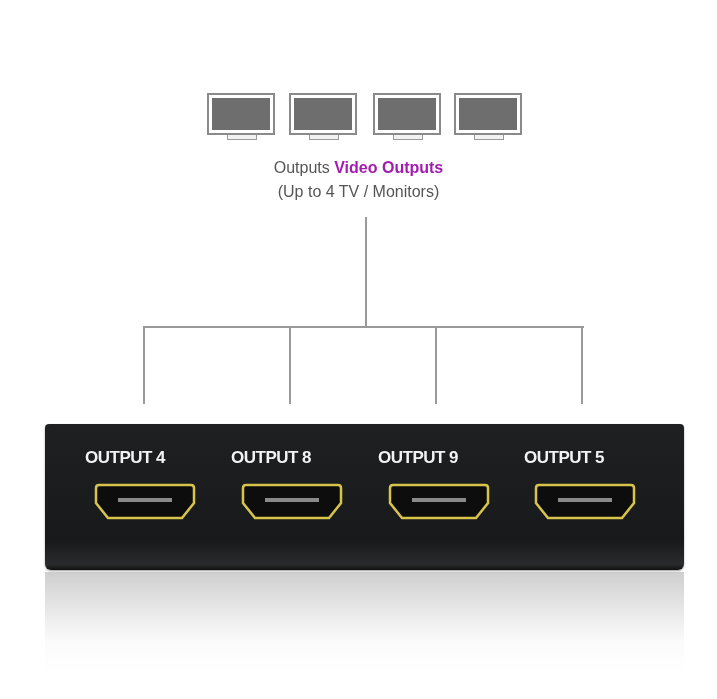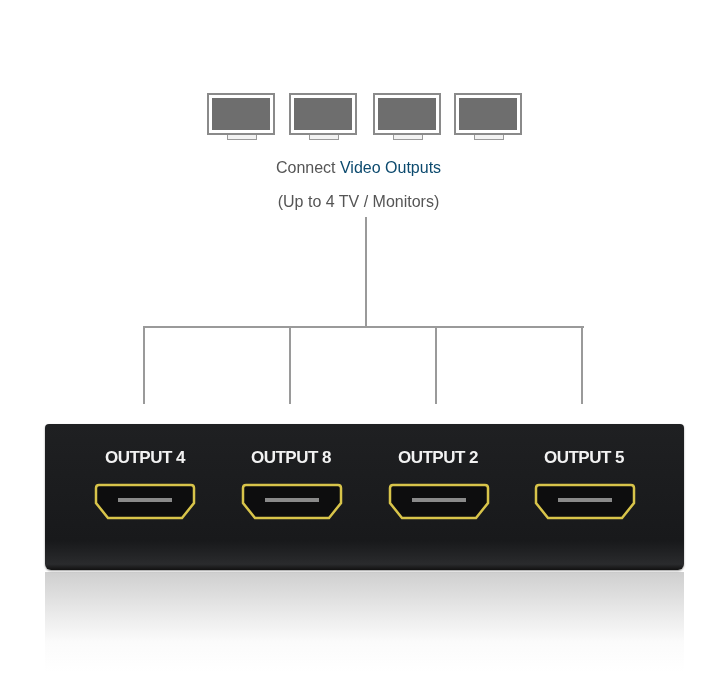--- a/index.html
+++ b/index.html
@@ -20,34 +20,34 @@
     background: #6e6e6e;
   }
   .monitor .stand {
     position: absolute; left: 20px; top: 42px; width: 28px; height: 4px;
     border: 1px solid #9a9a9a; border-top: none; background: #f2f2f2;
   }
   .caption {
     position: absolute; left: 0; width: 717px; text-align: center; color: #555;
     font-size: 16px;
   }
-  .caption b { color: #0c4a6e; font-weight: normal; }
+  .caption b { color: #a21caf; font-weight: bold; }
   .line { position: absolute; background: #9a9a9a; }
   .device {
     position: absolute; left: 45px; top: 424px; width: 639px; height: 146px;
     background: linear-gradient(#1f2022, #18191b 80%, #2a2b2d 96%, #111 100%);
     border-radius: 4px 4px 6px 6px;
     box-shadow: 0 1px 2px rgba(0,0,0,0.4);
   }
   .reflection {
     position: absolute; left: 45px; top: 572px; width: 639px; height: 100px;
     background: linear-gradient(#cfcfcf, #ececec 45%, #fbfbfb 70%, #ffffff);
   }
   .port-label {
-    position: absolute; top: 448px; width: 120px; text-align: center;
+    position: absolute; top: 448px; width: 120px; text-align: left;
     color: #f2f2f2; font-weight: bold; font-size: 17px; letter-spacing: -0.5px;
   }
   .port {
     position: absolute; top: 483px; width: 102px; height: 38px;
   }
   .port svg { display: block; }
 </style>
 </head>
 <body>
 
@@ -70,37 +70,37 @@
   <div class="stand"></div>
 </div>
 <div class="monitor" style="left:454px">
   <div class="frame">
       <div class="screen"></div>
     </div>
   <div class="stand"></div>
 </div>
 
 <div class="caption" style="top:159px">
-  <span>Connect </span><b>Video Outputs</b>
+  <span>Outputs </span><b>Video Outputs</b>
 </div>
-<div class="caption" style="top:193px">(Up to 4 TV / Monitors)</div>
+<div class="caption" style="top:183px">(Up to 4 TV / Monitors)</div>
 
 <div class="line" style="left:365px; top:217px; width:2px; height:111px;"></div>
 <div class="line" style="left:143px; top:326px; width:441px; height:2px;"></div>
 <div class="line" style="left:143px; top:326px; width:2px; height:78px;"></div>
 <div class="line" style="left:289px; top:326px; width:2px; height:78px;"></div>
 <div class="line" style="left:435px; top:326px; width:2px; height:78px;"></div>
 <div class="line" style="left:581px; top:326px; width:2px; height:78px;"></div>
 
 <div class="reflection"></div>
 <div class="device"></div>
 
 <div class="port-label" style="left:85px">OUTPUT 4</div>
 <div class="port-label" style="left:231px">OUTPUT 8</div>
-<div class="port-label" style="left:378px">OUTPUT 2</div>
+<div class="port-label" style="left:378px">OUTPUT 9</div>
 <div class="port-label" style="left:524px">OUTPUT 5</div>
 
 <div class="port" style="left:94px">
   <svg width="102" height="38" viewBox="0 0 102 38">
     <path d="M5 2 H97 Q100 2 100 5 V20 L88 35 H14 L2 20 V5 Q2 2 5 2 Z" fill="#0d0d0e" stroke="#d8c44a" stroke-width="2.5"></path>
     <rect x="24" y="15" width="54" height="4" fill="#8a8a8a"></rect>
   </svg>
 </div>
 <div class="port" style="left:241px">
   <svg width="102" height="38" viewBox="0 0 102 38">

